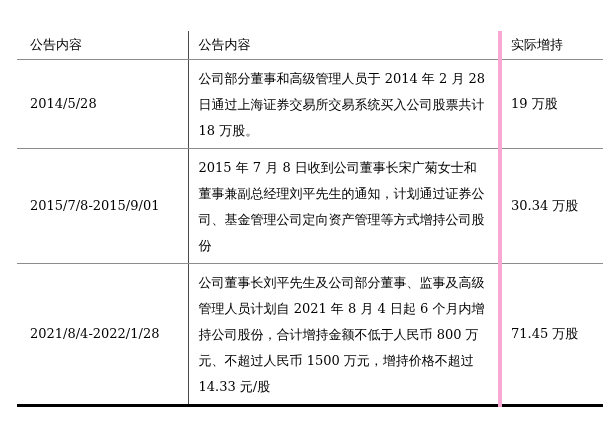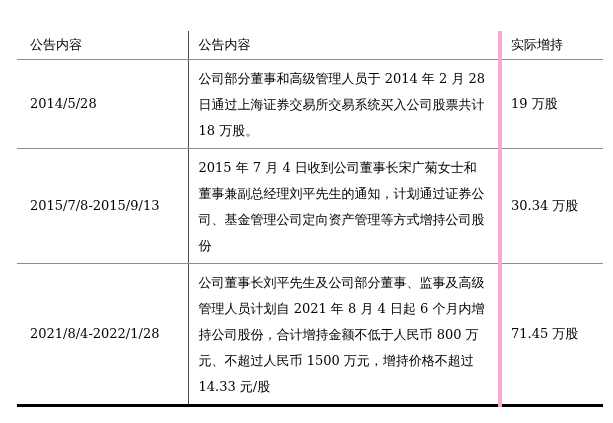--- a/index.html
+++ b/index.html
@@ -86,22 +86,22 @@
           <th class="c3h">实际增持</th>
         </tr>
       </thead>
       <tbody>
         <tr class="row-1">
           <td class="period">2014/5/28</td>
           <td class="content">公司部分董事和高级管理人员于 2014 年 2 月 28 日通过上海证券交易所交易系统买入公司股票共计 18 万股。</td>
           <td class="actual">19 万股</td>
         </tr>
         <tr class="row-2">
-          <td class="period">2015/7/8-2015/9/13</td>
-          <td class="content">2015 年 7 月 4 日收到公司董事长宋广菊女士和董事兼副总经理刘平先生的通知，计划通过证券公司、基金管理公司定向资产管理等方式增持公司股份</td>
+          <td class="period">2015/7/8-2015/9/01</td>
+          <td class="content">2015 年 7 月 8 日收到公司董事长宋广菊女士和董事兼副总经理刘平先生的通知，计划通过证券公司、基金管理公司定向资产管理等方式增持公司股份</td>
           <td class="actual">30.34 万股</td>
         </tr>
         <tr class="row-3">
           <td class="period">2021/8/4-2022/1/28</td>
           <td class="content">公司董事长刘平先生及公司部分董事、监事及高级管理人员计划自 2021 年 8 月 4 日起 6 个月内增持公司股份，合计增持金额不低于人民币 800 万元、不超过人民币 1500 万元，增持价格不超过 14.33 元/股</td>
           <td class="actual">71.45 万股</td>
         </tr>
       </tbody>
     </table>
 

